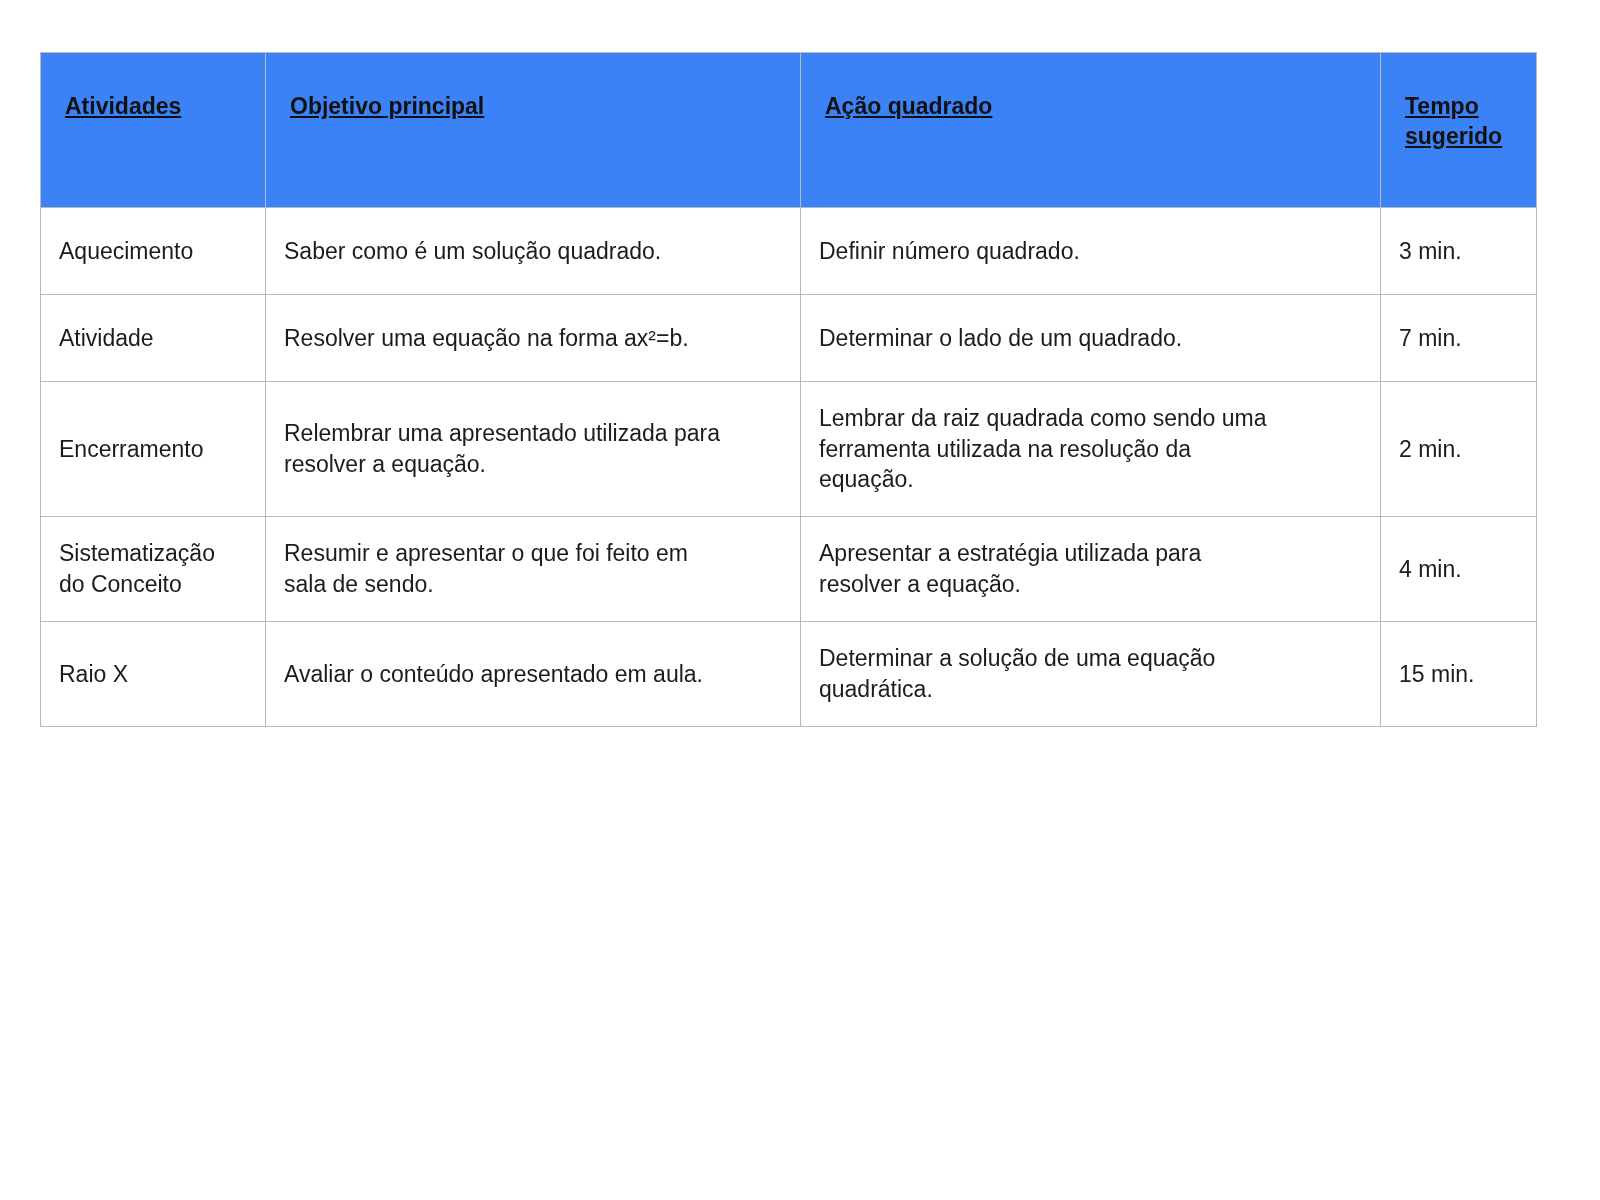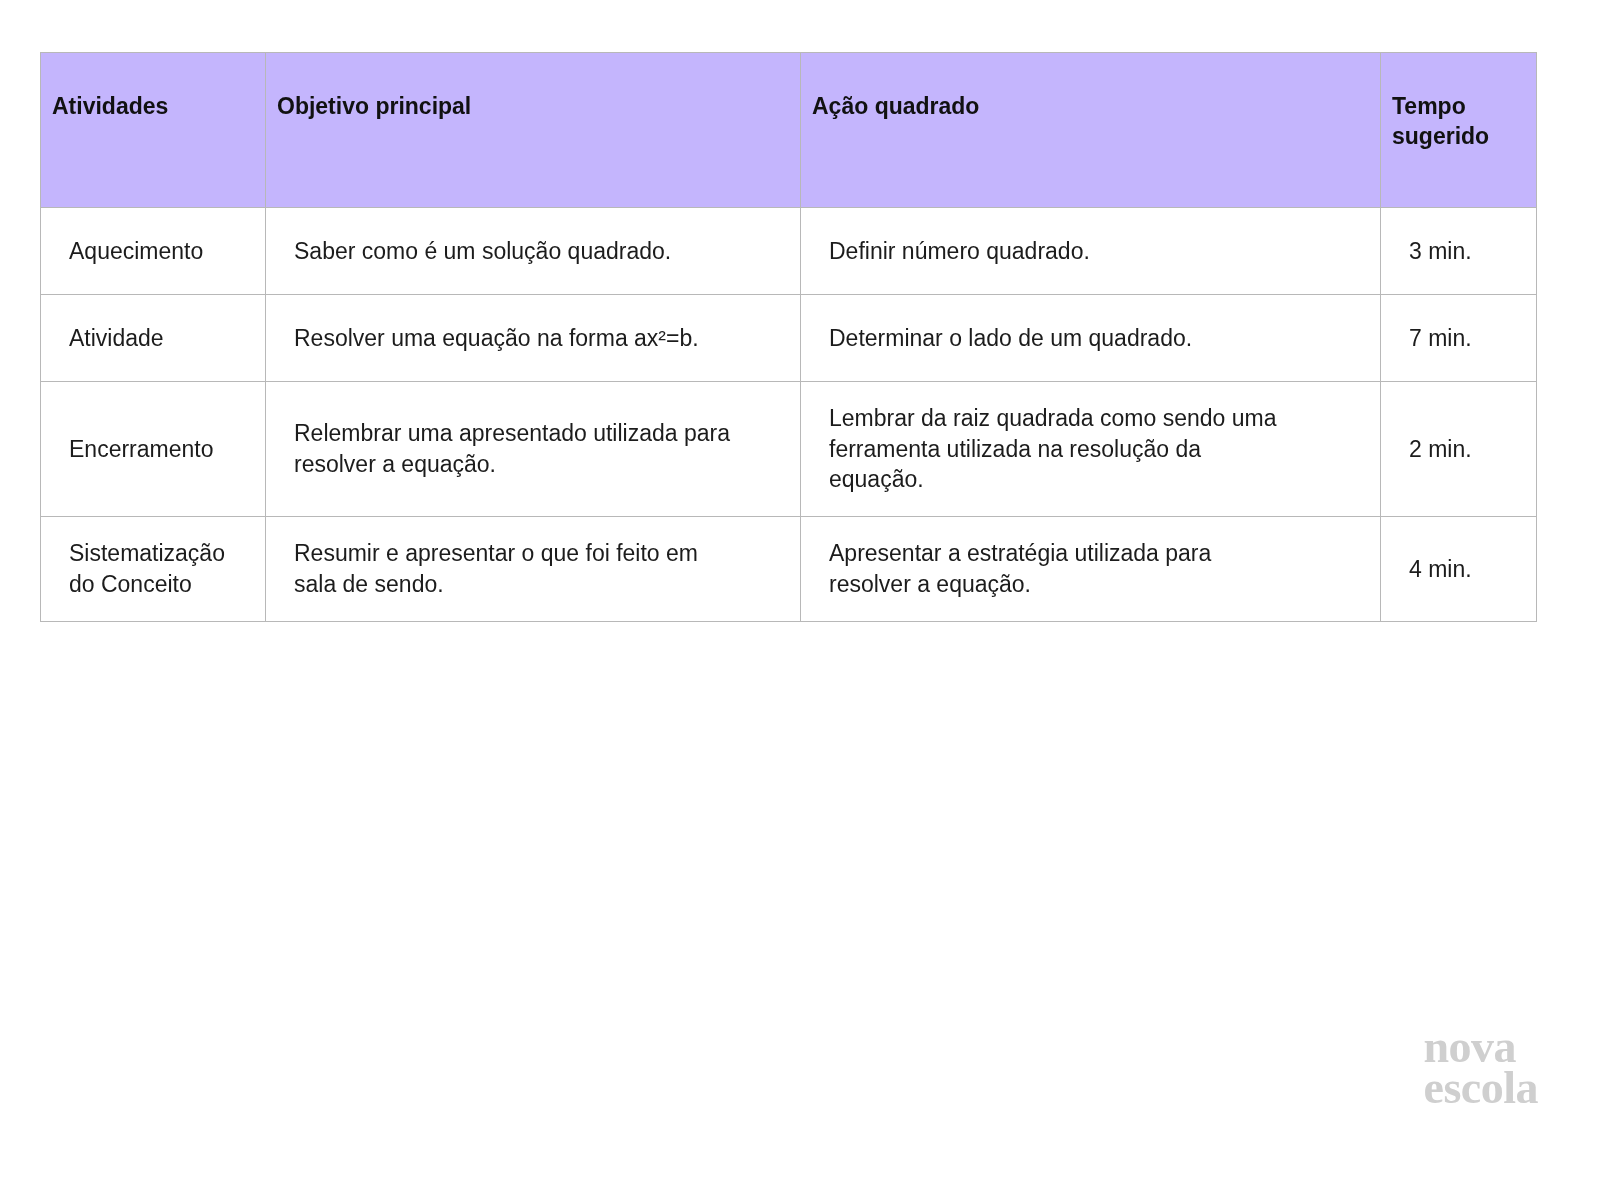--- a/index.html
+++ b/index.html
@@ -44,40 +44,41 @@
   table.plan col.c-tempo      { width: 156px; }
 
   table.plan th,
   table.plan td {
     border: 1px solid #b8b8b8;
     vertical-align: middle;
     text-align: left;
   }
 
   table.plan thead th {
-    background: #c4b5fd;
+    background: #3b82f6;
     font-weight: bold;
     font-size: 23px;
     line-height: 1.32;
     color: #111111;
     height: 122px;
-    padding: 16px 18px 16px 11px;
+    padding: 16px 18px 16px 24px;
     vertical-align: top;
+    text-decoration: underline;
   }
   table.plan thead th .hdr-inner {
     display: block;
     padding-top: 22px;
   }
 
   table.plan tbody td {
     font-size: 23px;
     line-height: 1.33;
     color: #1c1c1c;
     font-weight: normal;
-    padding: 14px 28px;
+    padding: 14px 18px;
   }
 
   table.plan tbody tr.r-1 td,
   table.plan tbody tr.r-2 td { height: 58px; }
   table.plan tbody tr.r-3 td { height: 76px; }
   table.plan tbody tr.r-4 td { height: 106px; }
   table.plan tbody tr.r-5 td { height: 76px; }
   table.plan tbody tr.r-6 td { height: 76px; }
 
   td.cell-atividade { white-space: pre-line; }
@@ -157,22 +158,25 @@
         </tr>
         <tr class="r-5">
           <td class="cell-atividade">Sistematização
 do Conceito</td>
           <td class="cell-objetivo">Resumir e apresentar o que foi feito em
 sala de sendo.</td>
           <td class="cell-acao">Apresentar a estratégia utilizada para
 resolver a equação.</td>
           <td class="cell-tempo">4 min.</td>
         </tr>
+        <tr class="r-6">
+          <td class="cell-atividade">Raio X</td>
+          <td class="cell-objetivo">Avaliar o conteúdo apresentado em aula.</td>
+          <td class="cell-acao">Determinar a solução de uma equação
+quadrática.</td>
+          <td class="cell-tempo">15 min.</td>
+        </tr>
       </tbody>
     </table>
   </div>
 
-  <div class="logo">
-    <span class="logo-line">nova</span>
-    <span class="logo-line">escola</span>
-  </div>
 
 </div>
 
 </body></html>

